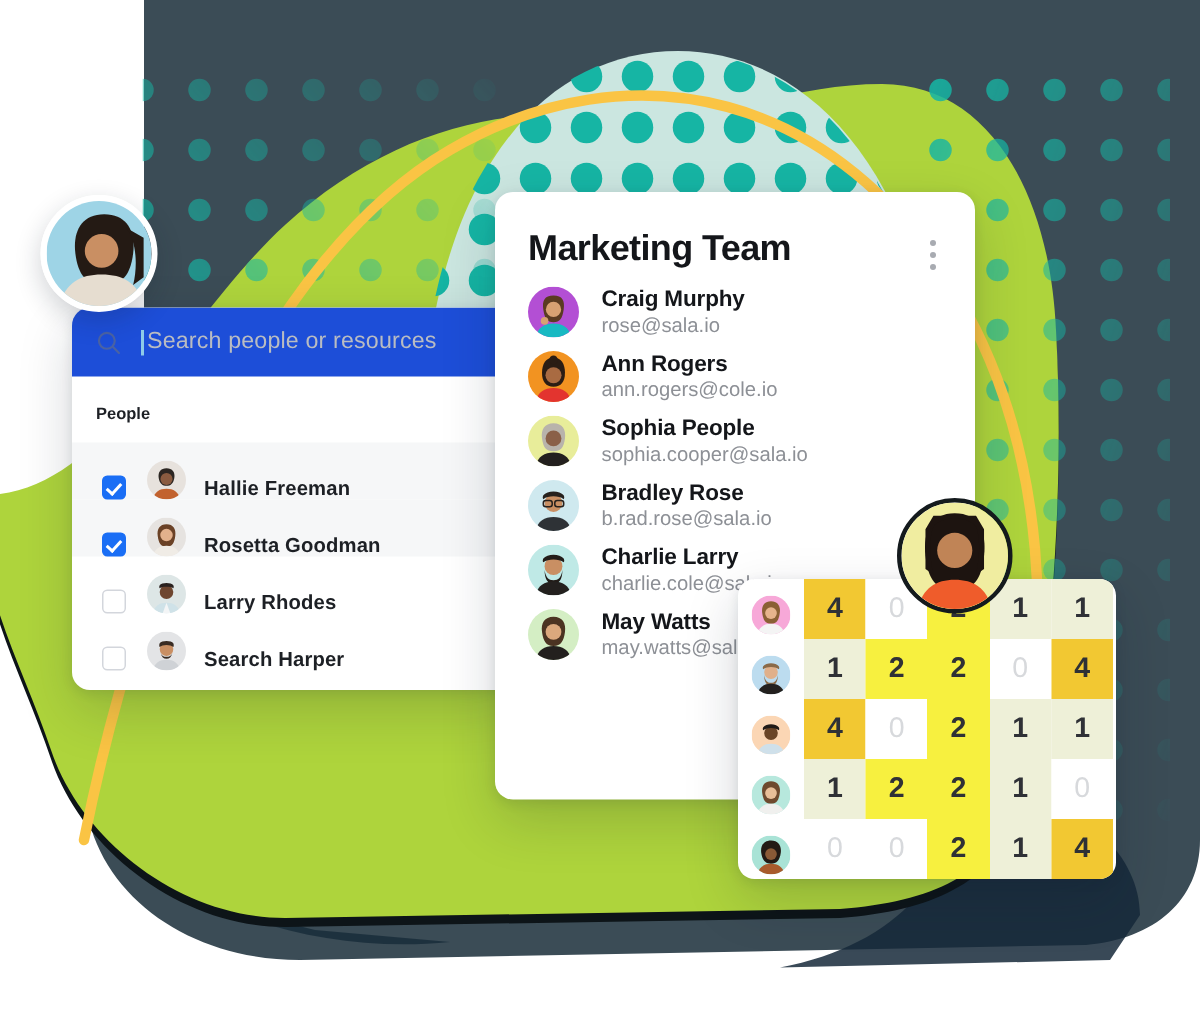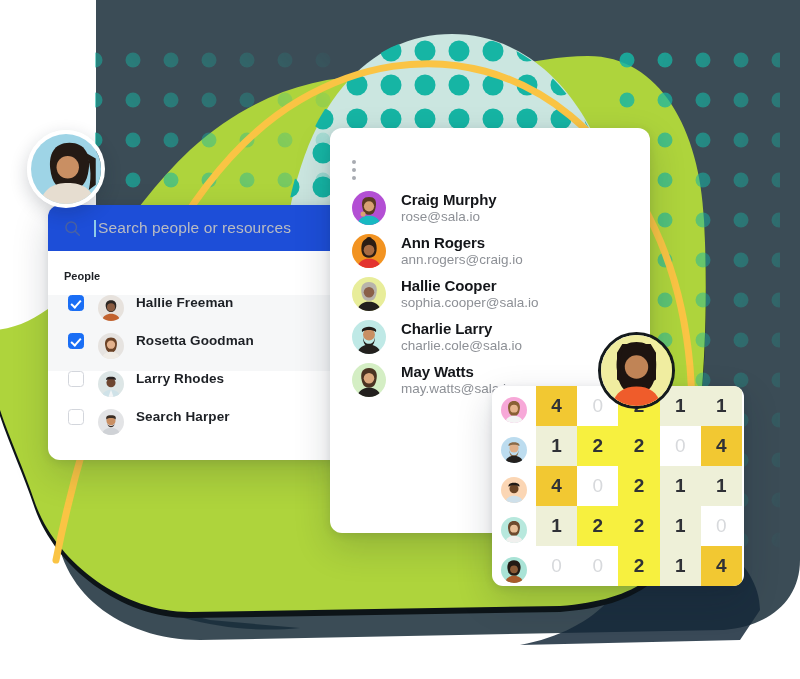--- a/index.html
+++ b/index.html
@@ -42,21 +42,21 @@
     width:2px;height:17px;background:#8ecbe8;flex:0 0 auto;margin-right:2px;
   }
   .search-placeholder{
     font-size:15.5px;color:#b9bcc2;letter-spacing:.1px;white-space:nowrap;
   }
   .section-label{
     font-size:11px;font-weight:bold;color:#1d2025;
     padding:19px 20px 13px 16px;
   }
   .person-row{
-    display:flex;align-items:flex-start;
+    display:flex;align-items:flex-end;
     height:38px;
     padding:0 20px;
   }
   .person-row.sel{background:#f6f7f8;}
   .cbx{
     width:16px;height:16px;border-radius:3.5px;
     flex:0 0 auto;margin-right:14px;
     border:1.6px solid #d3d6dc;background:#fff;
     position:relative;box-sizing:border-box;
   }
@@ -286,20 +286,21 @@
           <path d="M14 22c1 3 3 4 6 4s5-1 6-4c-1 4-3 6-6 6s-5-2-6-6z" fill="#3a2c23"></path>
           <path d="M6 40c1.6-8 7-11 14-11s12.4 3 14 11z" fill="#cfd2d6"></path>
         </svg>
       </span>
       <span class="person-name">Search Harper</span>
     </div>
   </div>
 
   <div class="card" id="team-card">
     <div id="team-head">
+      <div id="team-title">Marketing Team</div>
       <div class="kebab">
           <i></i>
           <i></i>
           <i></i>
         </div>
     </div>
 
     <div class="team-row">
       <span class="team-av">
         <svg class="ph" viewBox="0 0 40 40">
@@ -321,39 +322,55 @@
         <svg class="ph" viewBox="0 0 40 40">
             <rect width="40" height="40" fill="#f29321"></rect>
           <path d="M20 5c6 0 9 5 9 12s-3 11-9 11-9-4-9-11S14 5 20 5z" fill="#2b1d14"></path>
           <circle cx="20" cy="19" r="6.3" fill="#a96b42"></circle>
           <circle cx="20" cy="7" r="3.4" fill="#2b1d14"></circle>
           <path d="M6 40c1.6-8 7-11 14-11s12.4 3 14 11z" fill="#e3342f"></path>
         </svg>
       </span>
       <span class="team-texts">
         <span class="team-name">Ann Rogers</span>
-        <span class="team-mail">ann.rogers@craig.io</span>
+        <span class="team-mail">ann.rogers@cole.io</span>
       </span>
     </div>
 
     <div class="team-row">
       <span class="team-av">
         <svg class="ph" viewBox="0 0 40 40">
             <rect width="40" height="40" fill="#e8ed9a"></rect>
           <path d="M20 6c7 0 10 5 9 12-1 7-3 10-9 10s-8-3-9-10c-1-7 2-12 9-12z" fill="#b8b3ab"></path>
           <circle cx="20" cy="18" r="6.2" fill="#8a6048"></circle>
           <path d="M6 40c1.6-8 7-11 14-11s12.4 3 14 11z" fill="#23201e"></path>
         </svg>
       </span>
       <span class="team-texts">
-        <span class="team-name">Hallie Cooper</span>
+        <span class="team-name">Sophia People</span>
         <span class="team-mail">sophia.cooper@sala.io</span>
       </span>
     </div>
 
+    <div class="team-row">
+      <span class="team-av">
+        <svg class="ph" viewBox="0 0 40 40">
+            <rect width="40" height="40" fill="#cfe9ef"></rect>
+          <circle cx="20" cy="18" r="7" fill="#c98f63"></circle>
+          <path d="M12 12c3-4 13-4 16 0 1 2 0 3 0 3-4-3-12-3-16 0 0 0-1-1 0-3z" fill="#27211d"></path>
+          <rect x="12" y="16" width="7" height="5" rx="2" fill="none" stroke="#27211d" stroke-width="1.2"></rect>
+          <rect x="21" y="16" width="7" height="5" rx="2" fill="none" stroke="#27211d" stroke-width="1.2"></rect>
+          <path d="M6 40c1.6-8 7-11 14-11s12.4 3 14 11z" fill="#2e3236"></path>
+        </svg>
+      </span>
+      <span class="team-texts">
+        <span class="team-name">Bradley Rose</span>
+        <span class="team-mail">b.rad.rose@sala.io</span>
+      </span>
+    </div>
 
     <div class="team-row">
       <span class="team-av">
         <svg class="ph" viewBox="0 0 40 40">
             <rect width="40" height="40" fill="#bfe9e6"></rect>
           <circle cx="20" cy="17" r="7" fill="#c98f63"></circle>
           <path d="M12 11c3-4 13-4 16 0 1 2 0 3 0 3-4-3-12-3-16 0 0 0-1-1 0-3z" fill="#221c18"></path>
           <path d="M13 20c1 6 3 8 7 8s6-2 7-8c0 8-3 11-7 11s-7-3-7-11z" fill="#221c18"></path>
           <path d="M6 40c1.6-8 7-11 14-11s12.4 3 14 11z" fill="#23201e"></path>
         </svg>

